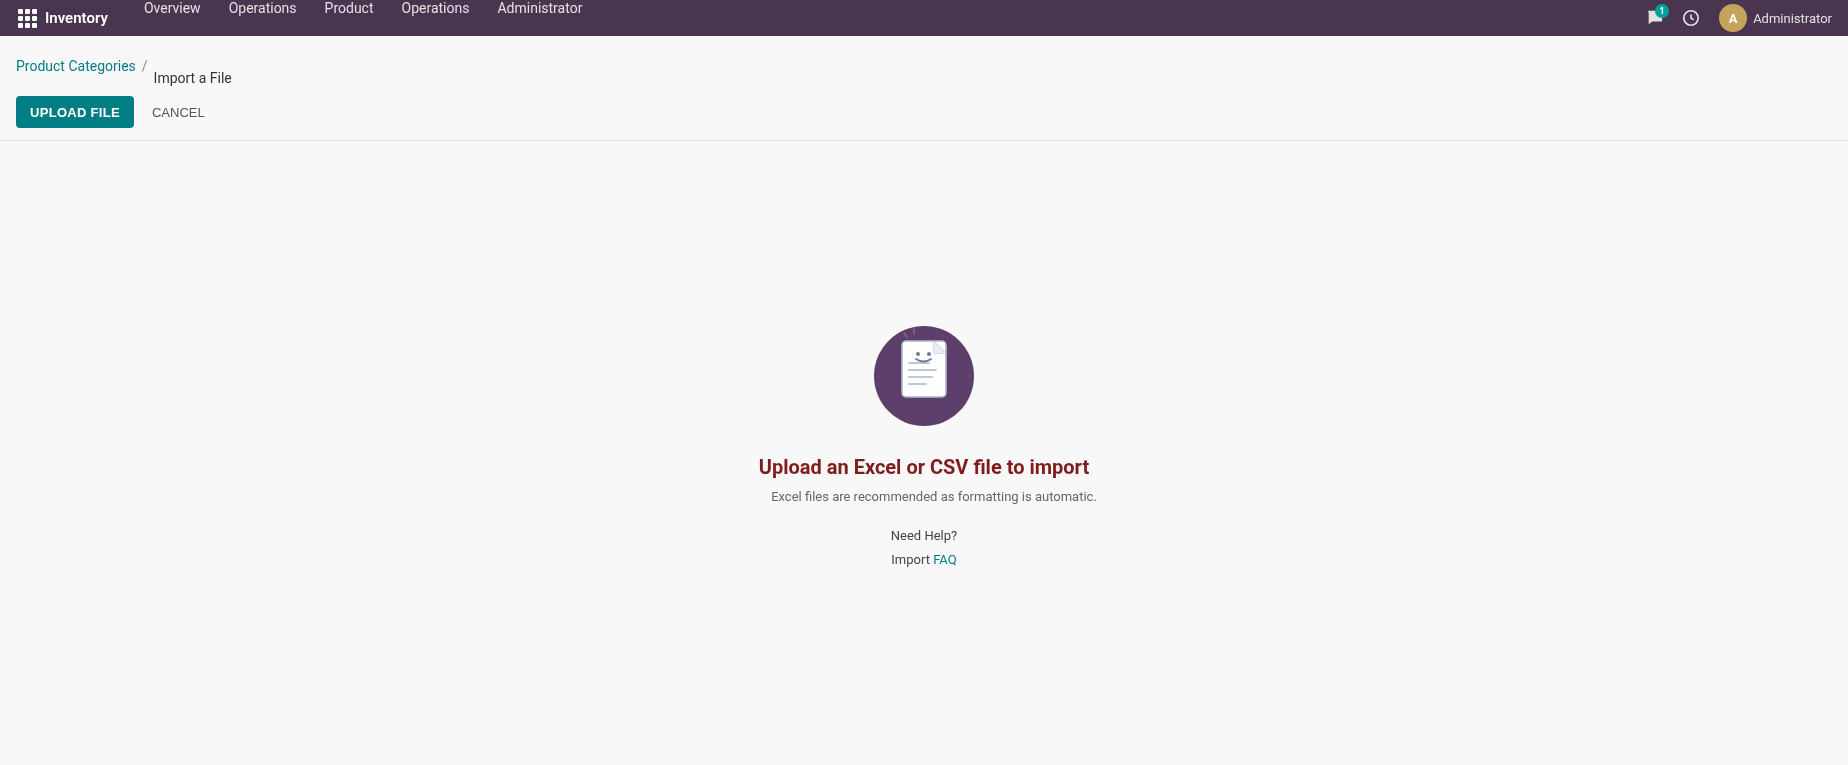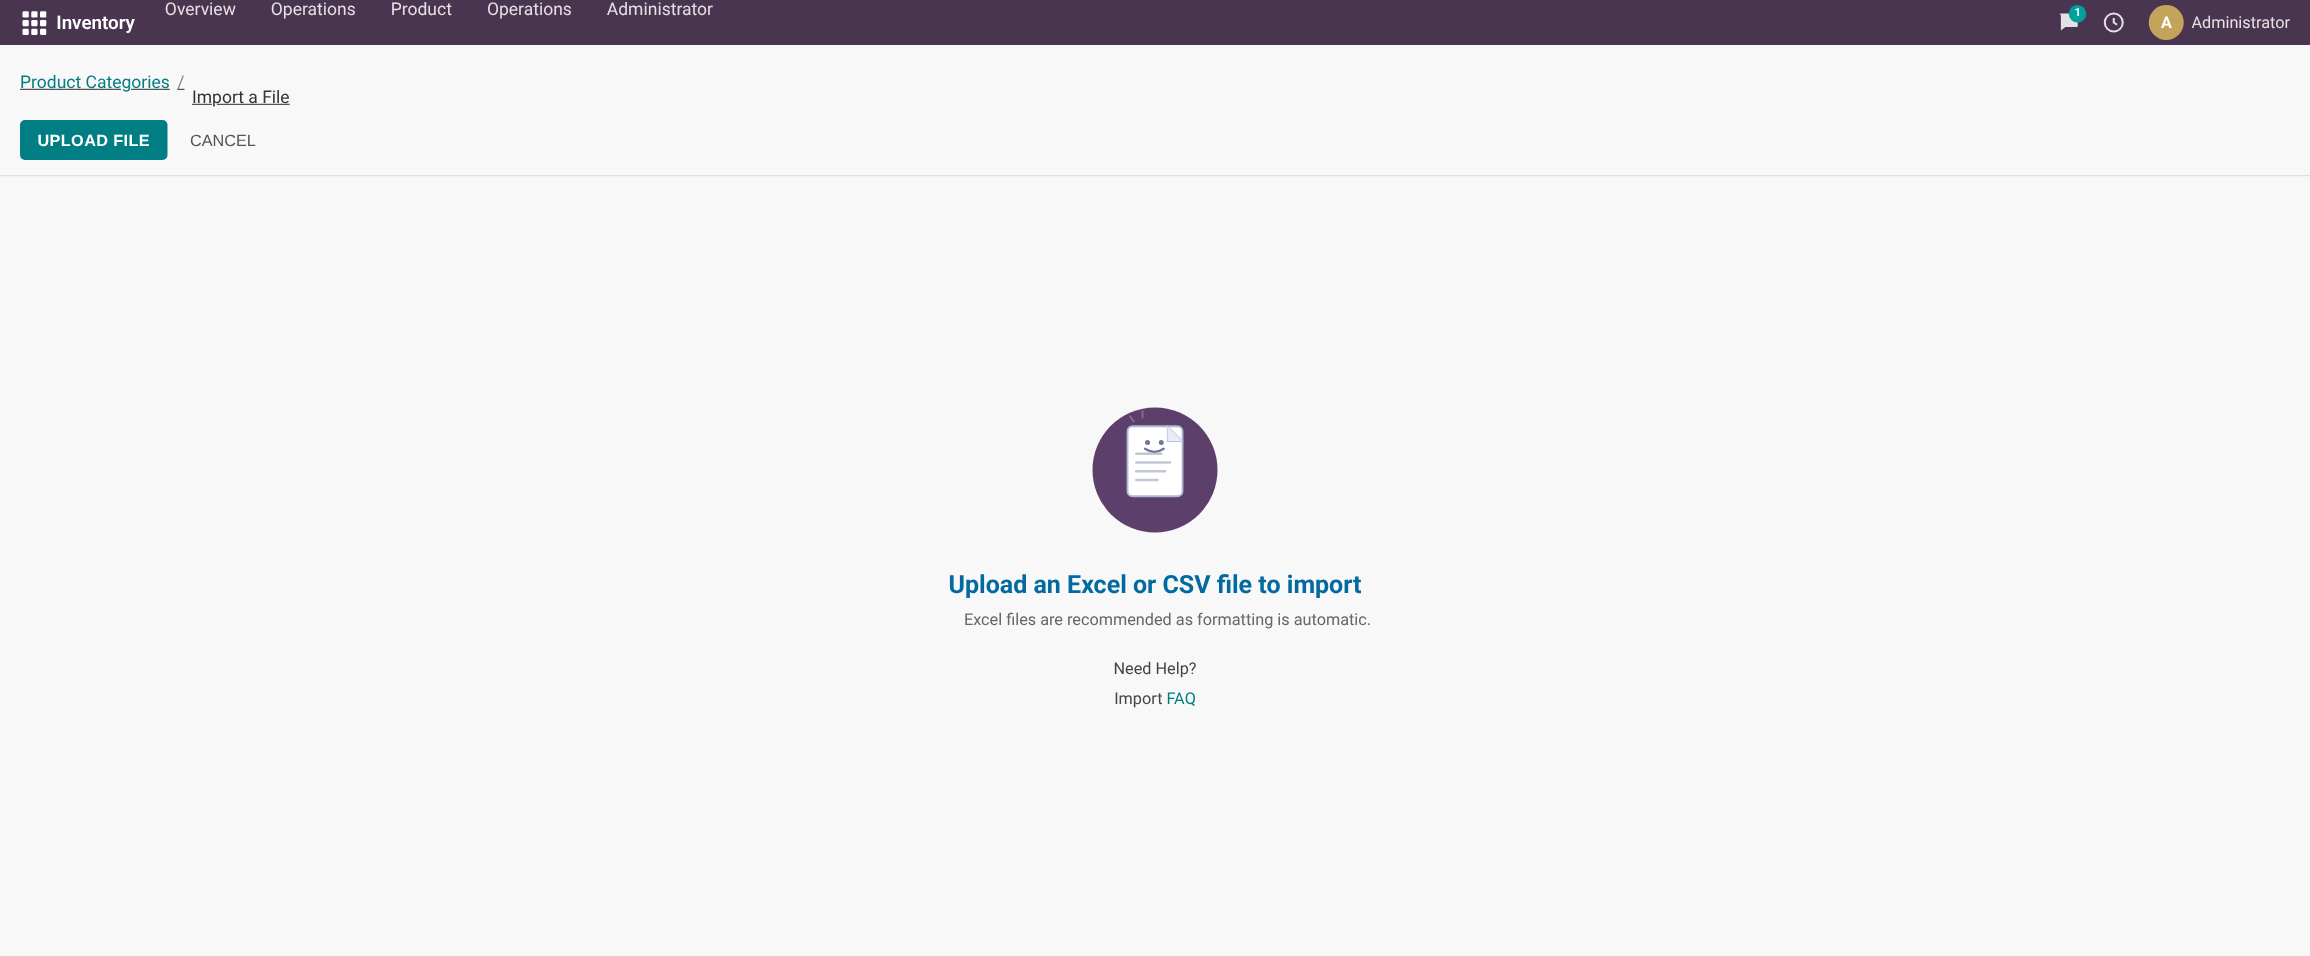--- a/index.html
+++ b/index.html
@@ -15,21 +15,21 @@
     }
 
     
     .topnav {
       background: #4a3550;
       color: #fff;
       height: 36px;
       display: flex;
       align-items: center;
       padding: 0 8px;
-      gap: 0;
+      gap: 12px;
     }
     .topnav-brand {
       display: flex;
       align-items: center;
       gap: 8px;
       padding: 0 10px;
       cursor: pointer;
     }
     .topnav-brand-icon {
       display: grid;
@@ -121,21 +121,20 @@
     }
 
     
     .breadcrumb-bar {
       padding: 10px 16px 6px 16px;
       display: flex;
       align-items: center;
       gap: 6px;
       font-size: 14px;
       color: #555;
-      text-decoration: underline;
     }
     .breadcrumb-link {
       color: #017e84;
       cursor: pointer;
       text-decoration: none;
     }
     .breadcrumb-separator {
       color: #888;
     }
     .breadcrumb-current {
@@ -198,21 +197,21 @@
       width: 120px;
       height: 120px;
       margin-bottom: 24px;
       position: relative;
     }
 
     
     .upload-heading {
       font-size: 20px;
       font-weight: 700;
-      color: #0369a1;
+      color: #7f1d1d;
       margin-bottom: 10px;
       text-align: center;
     }
     .upload-subtext {
       font-size: 13px;
       color: #666;
       margin-bottom: 20px;
       text-align: center;
       margin-left: 20px;
     }

